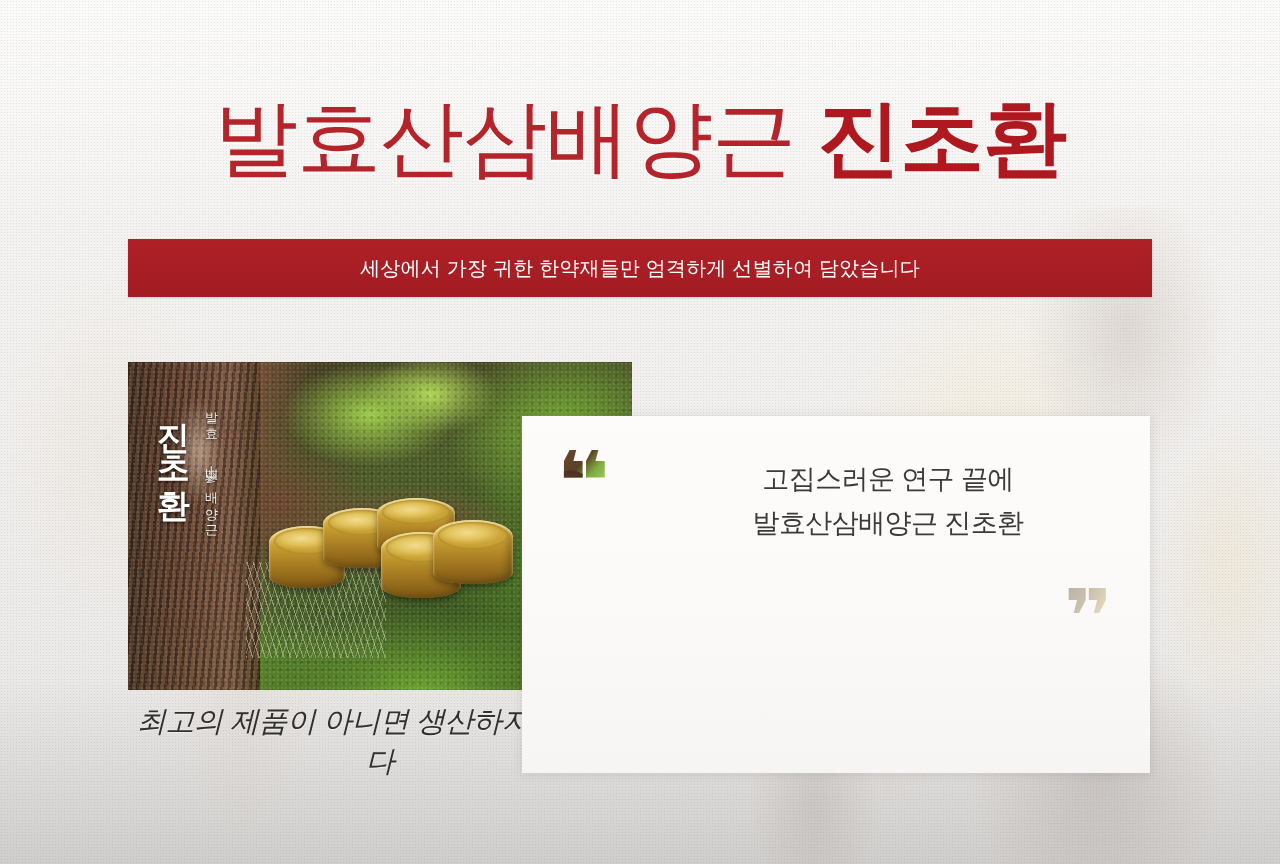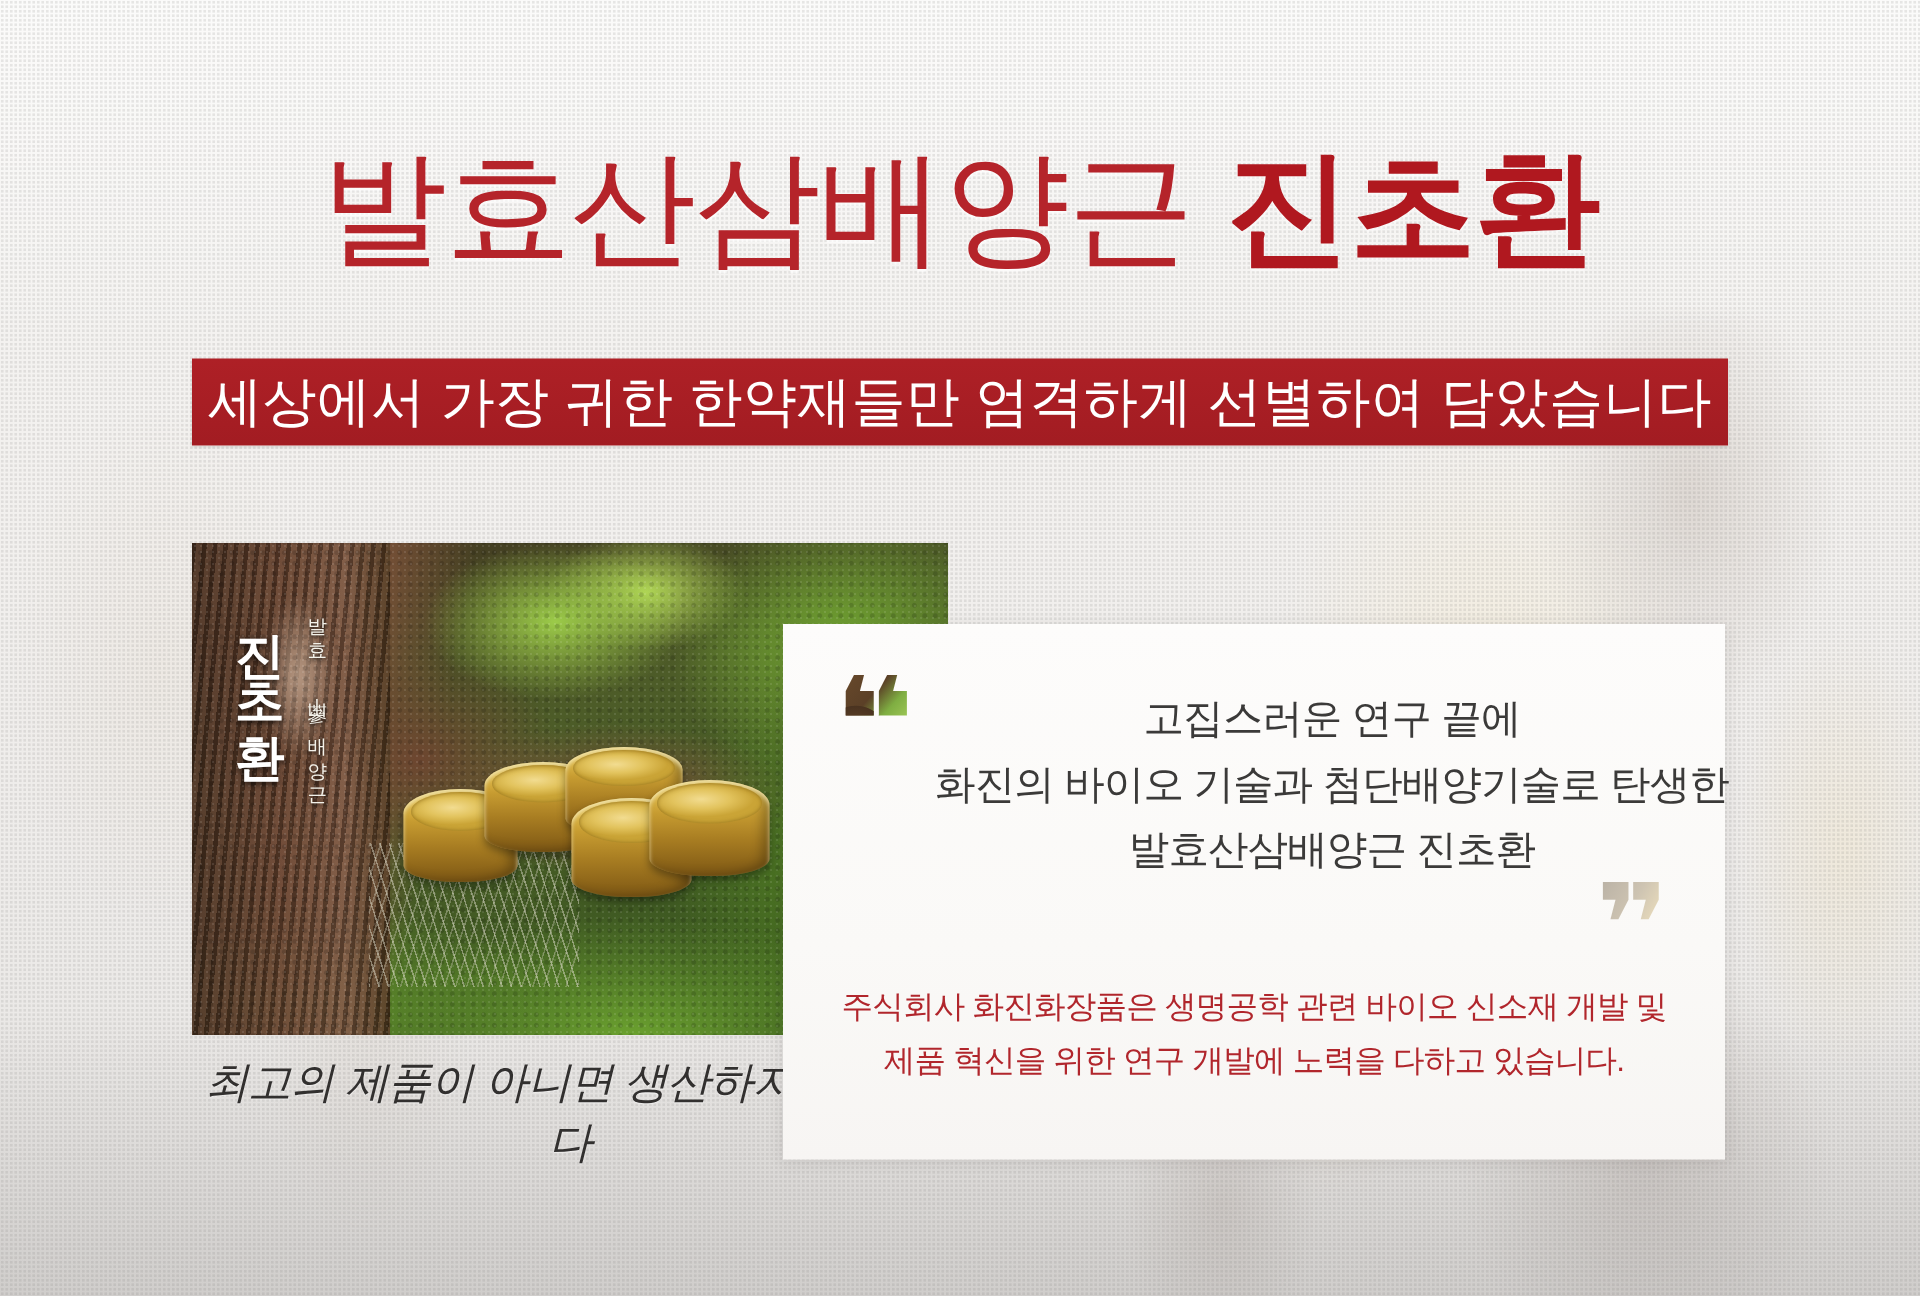--- a/index.html
+++ b/index.html
@@ -103,21 +103,21 @@
 
   
   .banner {
     position: absolute;
     left: 128px;
     top: 239px;
     width: 1024px;
     height: 58px;
     background: linear-gradient(180deg, #ae2026 0%, #a21c22 100%);
     color: #ffffff;
-    font-size: 36px;
+    font-size: 20px;
     font-weight: 400;
     letter-spacing: .2px;
     display: flex;
     align-items: center;
     justify-content: center;
     box-shadow: 0 1px 2px rgba(0,0,0,.12);
   }
 
   
   .photo {
@@ -353,26 +353,21 @@
   </div>
 
   <div class="photo-caption">최고의 제품이 아니면 생산하지 않습니다</div>
 
   <div class="card">
 
     <div class="quote-open">❝</div>
 
     <div class="quote-lines">
       <span class="l">고집스러운 연구 끝에</span>
-      <span class="l">화진의 바이오 기술과 첨단배양기술로 탄생한</span>
       <span class="l">발효산삼배양근 진초환</span>
     </div>
 
     <div class="quote-close">❞</div>
 
-    <div class="company-lines">
-      <span class="l">주식회사 화진화장품은 생명공학 관련 바이오 신소재 개발 및</span>
-      <span class="l">제품 혁신을 위한 연구 개발에 노력을 다하고 있습니다.</span>
-    </div>
 
   </div>
 
 </div>
 
 </body></html>

